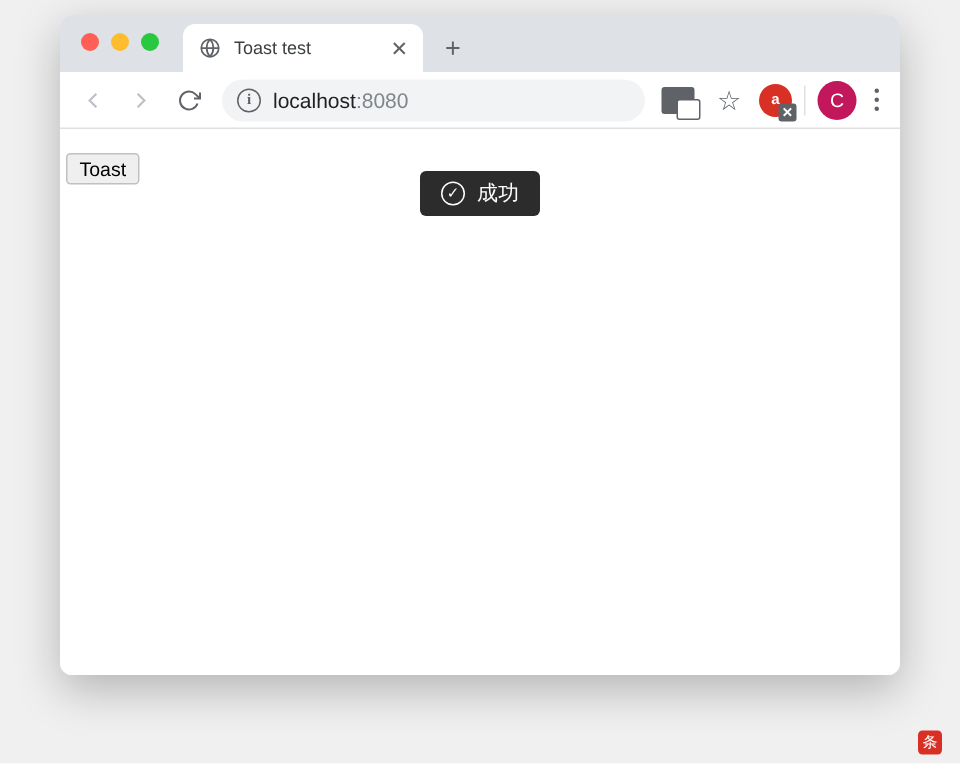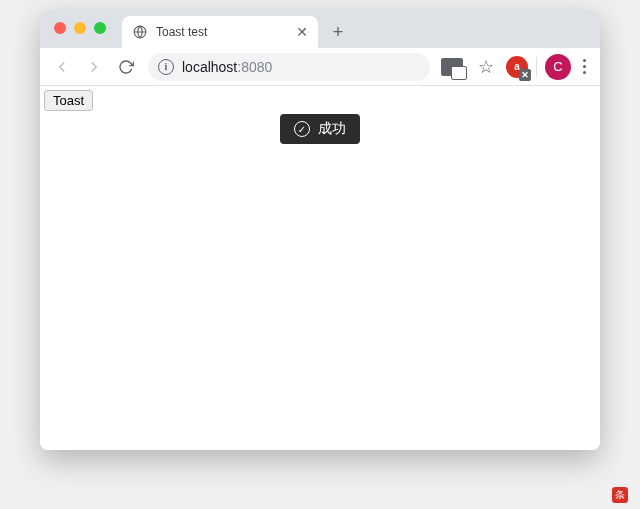--- a/index.html
+++ b/index.html
@@ -40,21 +40,21 @@
     gap: 8px;
   }
   .dot { width: 12px; height: 12px; border-radius: 50%; }
   .dot.red { background: #ff5f57; }
   .dot.yellow { background: #febc2e; }
   .dot.green { background: #28c840; }
   .tab {
     margin-left: 70px;
     background: #fff;
     height: 32px;
-    width: 196px;
+    width: 160px;
     border-radius: 8px 8px 0 0;
     display: flex;
     align-items: center;
     padding: 0 10px;
     font-size: 12px;
     color: #3c4043;
     gap: 8px;
     position: relative;
   }
   .tab .favicon {
@@ -135,20 +135,21 @@
   }
   .page-btn {
     background:#efefef;
     border:1px solid #c0c0c0;
     border-radius:3px;
     padding:2px 8px;
     font-size:13px;
     font-family: Arial, sans-serif;
     cursor:pointer;
     color:#000;
+    margin-top:12px;
   }
   .toast {
     position:absolute;
     top:28px;
     left:50%;
     transform:translateX(-50%);
     background:#2c2c2c;
     color:#fff;
     padding:6px 14px;
     border-radius:4px;

